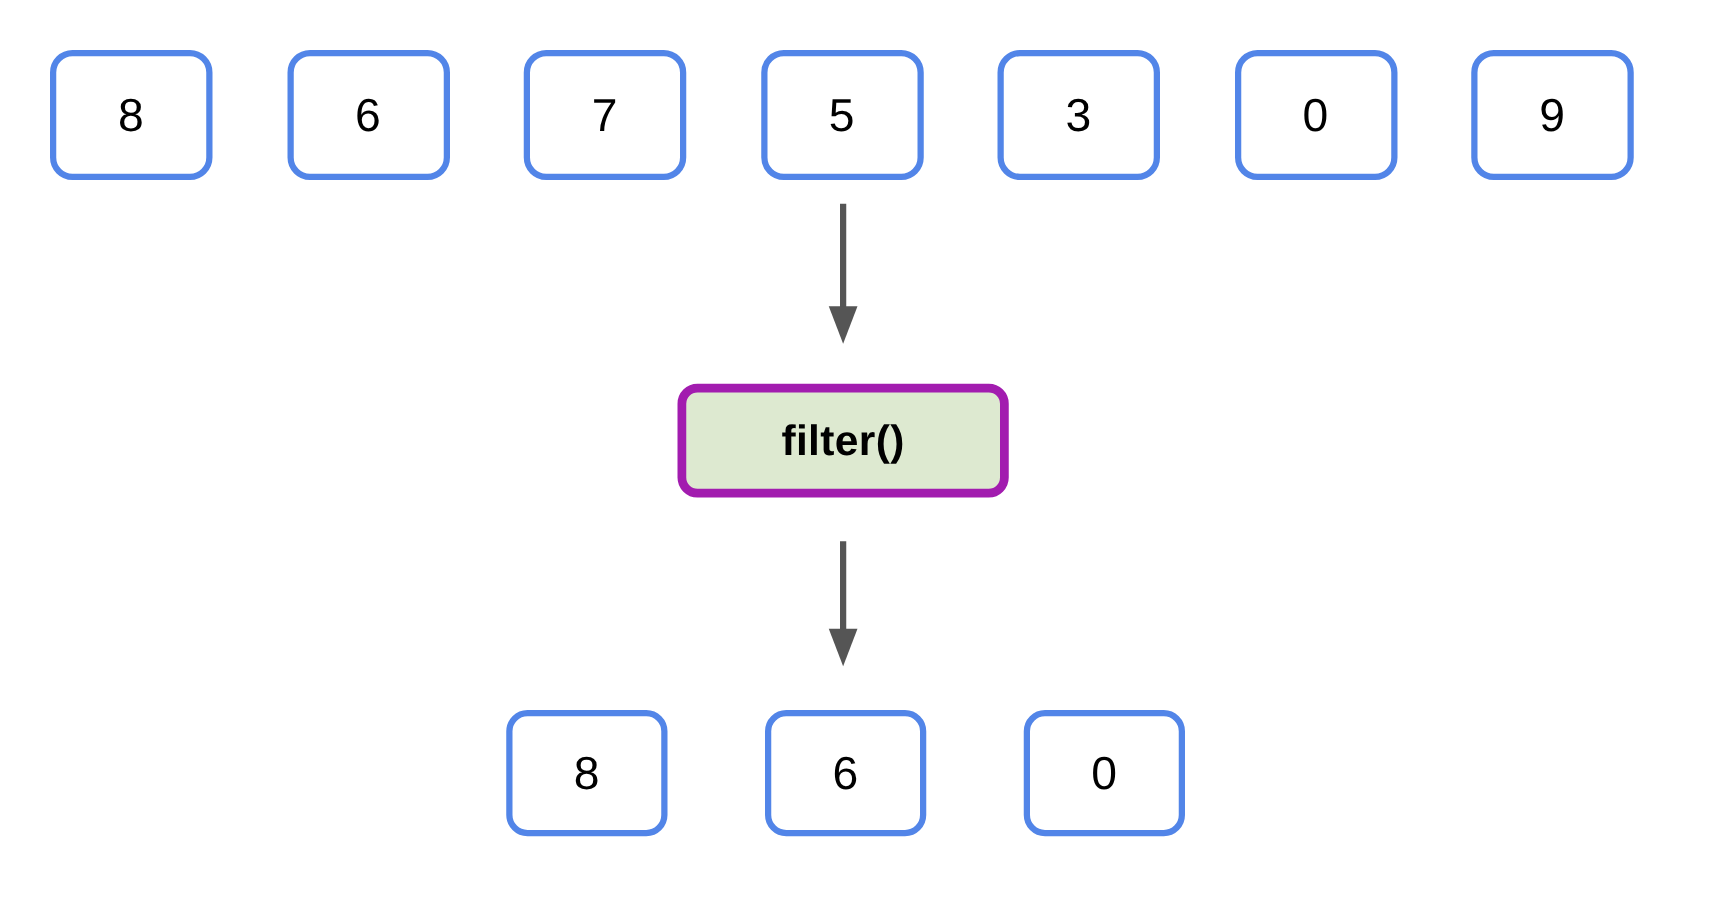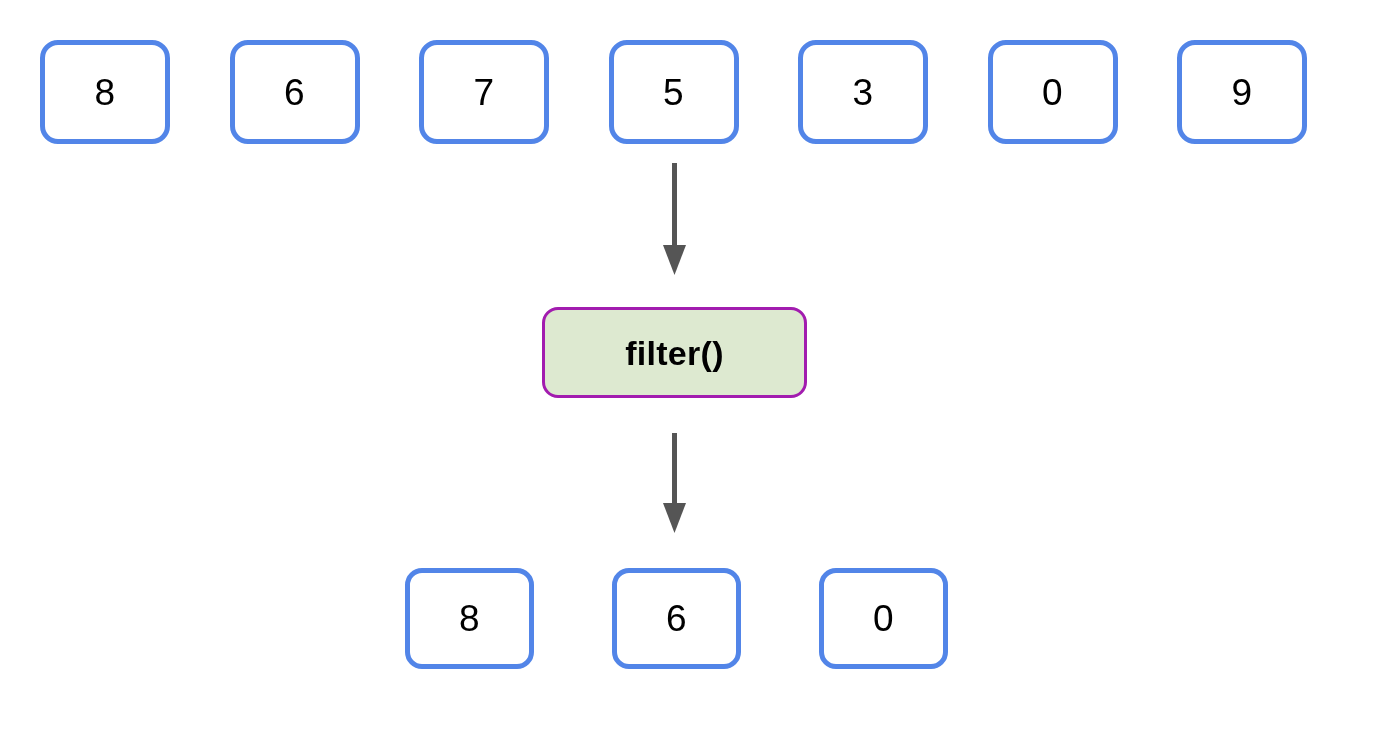--- a/index.html
+++ b/index.html
@@ -73,21 +73,21 @@
   }
 
   
   #filter-node {
     position: absolute;
     box-sizing: border-box;
     left: 542px;
     top: 307px;
     width: 265px;
     height: 91px;
-    border: 3px solid #a21caf;
+    border: 7px solid #a21caf;
     border-radius: 16px;
     background: #dde9d0;
     display: flex;
     align-items: center;
     justify-content: center;
   }
 
   .node-text {
     font-family: "Liberation Sans", sans-serif;
     font-size: 34px;

